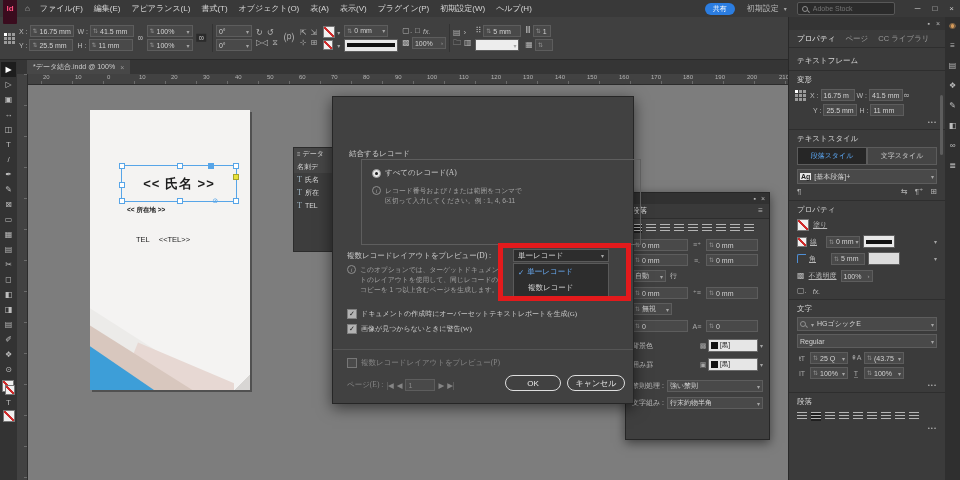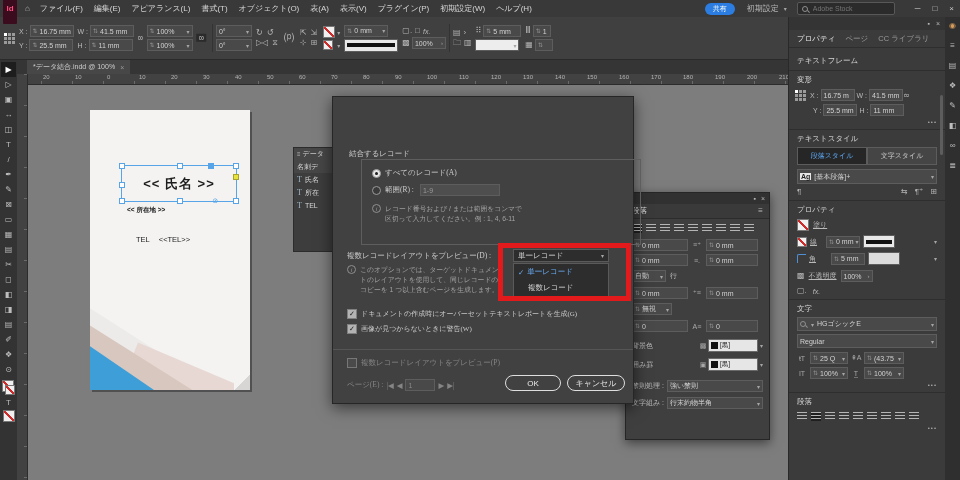--- a/index.html
+++ b/index.html
@@ -557,27 +557,20 @@
     </div>
   </div>
 
   <div class="abs dialog">
     <span class="abs dlg-lbl" style="left:16px;top:52px;">結合するレコード</span>
     <div class="groupbox">
       <div class="row" style="padding:8px 10px 0;">
         <span class="radio sel"></span>
         <span class="dlg-lbl">すべてのレコード(A)</span>
       </div>
-      <div class="row" style="padding:6px 10px 0;">
-        <span class="radio"></span>
-        <span class="dlg-lbl">範囲(R) :</span>
-        <span class="fld" style="width:80px;margin-left:6px;background:#4e4e4e;color:#9a9a9a;">
-            <span>1-9</span>
-          </span>
-      </div>
       <div class="row" style="padding:8px 10px 0;align-items:flex-start;">
         <span class="info-i">i</span>
         <span>
           <span class="dlg-info" style="display:block;">レコード番号および / または範囲をコンマで</span>
           <span class="dlg-info" style="display:block;">区切って入力してください。例 : 1, 4, 6-11</span>
         </span>
       </div>
     </div>
     <div class="row" style="position:absolute;left:14px;top:154px;width:276px;">
       <span class="dlg-lbl">複数レコードレイアウトをプレビュー(D) :</span>

